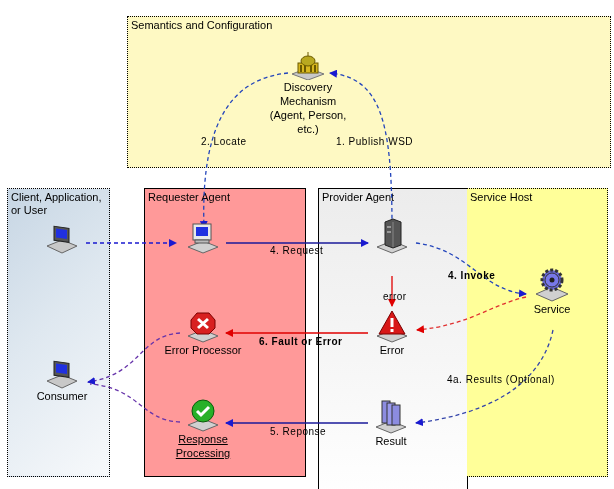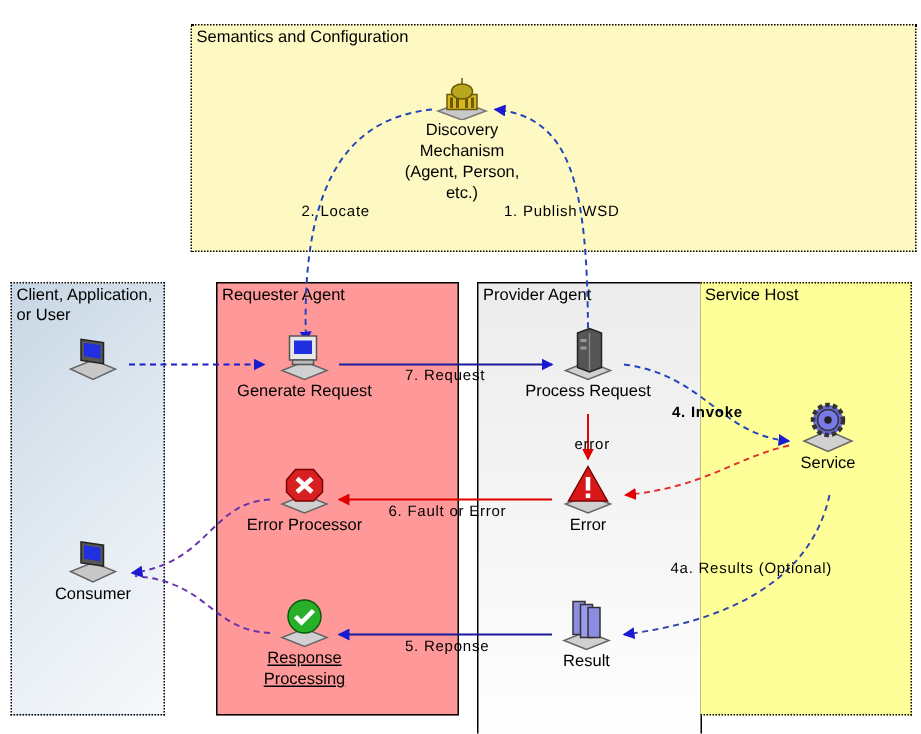--- a/index.html
+++ b/index.html
@@ -70,24 +70,24 @@
 
   <path d="M368,423 L226,423" fill="none" stroke="#1a1a9a" stroke-width="1.3" marker-end="url(#arr-blue)"></path>
 
   <path d="M180,333 C140,335 140,375 88,382" fill="none" stroke="#6633aa" stroke-width="1.3" stroke-dasharray="4,3" marker-end="url(#arr-blue)"></path>
 
   <path d="M180,422 C140,420 140,388 90,384" fill="none" stroke="#6633aa" stroke-width="1.3" stroke-dasharray="4,3"></path>
 </svg>
 
 <span class="edge-label" style="left:201px;top:136px;">2. Locate</span>
 <span class="edge-label" style="left:336px;top:136px;">1. Publish WSD</span>
-<span class="edge-label" style="left:270px;top:245px;">7. Request</span>
+<span class="edge-label" style="left:270px;top:245px;">4. Request</span>
 <span class="edge-label" style="left:448px;top:270px;font-weight:bold;">4. Invoke</span>
 <span class="edge-label" style="left:383px;top:291px;">error</span>
-<span class="edge-label" style="left:259px;top:336px;">6. Fault or Error</span>
+<span class="edge-label" style="left:259px;top:336px;font-weight:bold;">6. Fault or Error</span>
 <span class="edge-label" style="left:447px;top:374px;">4a. Results (Optional)</span>
 <span class="edge-label" style="left:270px;top:426px;">5. Reponse</span>
 
 <div class="node" style="left:268px;top:50px;width:80px;">
   <svg class="icon" width="36" height="30" viewBox="0 0 36 30">
     <polygon points="2,24 18,30 34,24 18,18" fill="#c8c8c8" stroke="#777"></polygon>
     <rect x="8" y="13" width="20" height="10" fill="#d8b820" stroke="#6b5a00"></rect>
     <rect x="10" y="15" width="2" height="7" fill="#6b5a00"></rect>
       <rect x="14" y="15" width="2" height="7" fill="#6b5a00"></rect>
     <rect x="20" y="15" width="2" height="7" fill="#6b5a00"></rect>
@@ -109,32 +109,30 @@
   </svg>
 </div>
 
 <div class="node" style="left:158px;top:222px;width:90px;">
   <svg class="icon" width="34" height="32" viewBox="0 0 34 32">
     <polygon points="2,25 17,31 32,25 17,19" fill="#d0d0d0" stroke="#666"></polygon>
     <rect x="7" y="2" width="18" height="16" fill="#e8e8e8" stroke="#555"></rect>
     <rect x="10" y="5" width="12" height="9" fill="#2030e0"></rect>
     <rect x="9" y="18" width="14" height="3" fill="#bbb" stroke="#555"></rect>
   </svg>
-  <span class="label">Generate Request</span>
 </div>
 
 <div class="node" style="left:347px;top:218px;width:90px;">
   <svg class="icon" width="34" height="36" viewBox="0 0 34 36">
     <polygon points="2,29 17,35 32,29 17,23" fill="#d0d0d0" stroke="#666"></polygon>
     <polygon points="10,4 18,1 26,4 26,27 18,30 10,27" fill="#555" stroke="#222"></polygon>
     <line x1="18" y1="4" x2="18" y2="29" stroke="#888"></line>
     <rect x="12" y="8" width="4" height="2" fill="#999"></rect>
       <rect x="12" y="13" width="4" height="2" fill="#999"></rect>
   </svg>
-  <span class="label">Process Request</span>
 </div>
 
 <div class="node" style="left:517px;top:266px;width:70px;">
   <svg class="icon" width="38" height="36" viewBox="0 0 38 36">
     <polygon points="3,28 19,35 35,28 19,21" fill="#d0d0d0" stroke="#666"></polygon>
     <circle cx="19" cy="14" r="10" fill="#6a6ad8" stroke="#333" stroke-dasharray="3,2" stroke-width="3"></circle>
     <circle cx="19" cy="14" r="7" fill="#7878e8" stroke="#333"></circle>
     <circle cx="19" cy="14" r="2.5" fill="#222"></circle>
   </svg>
   <span class="label">Service</span>

